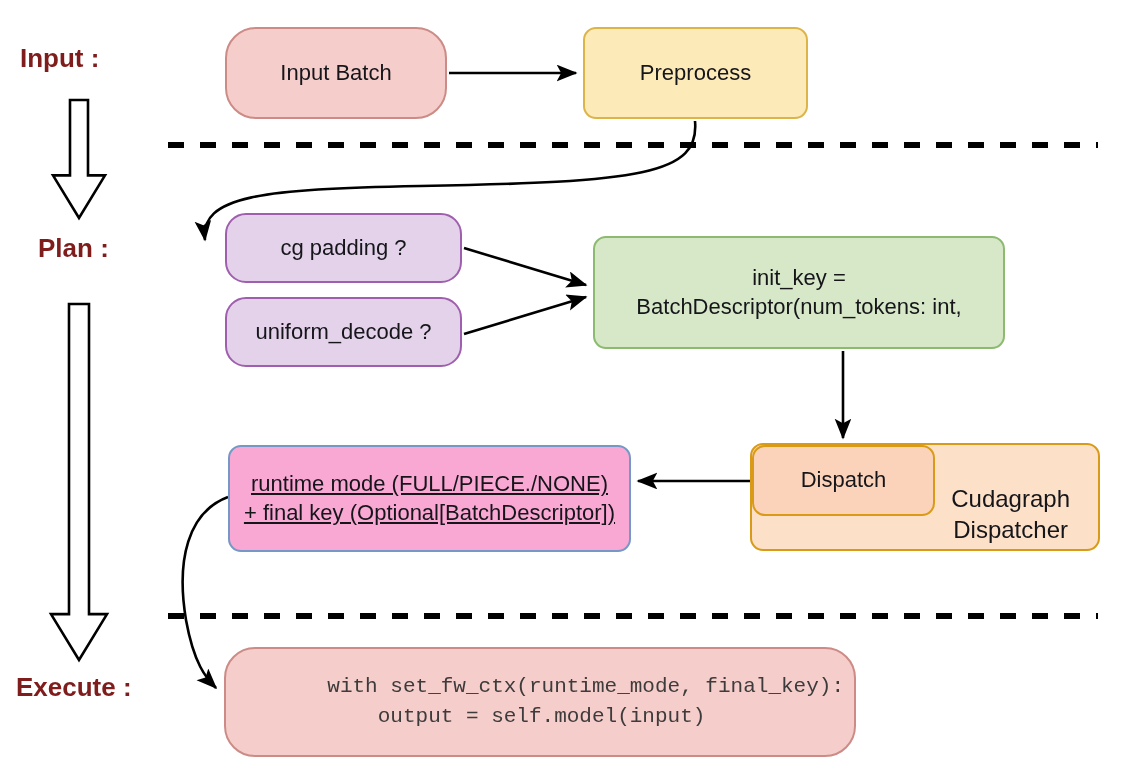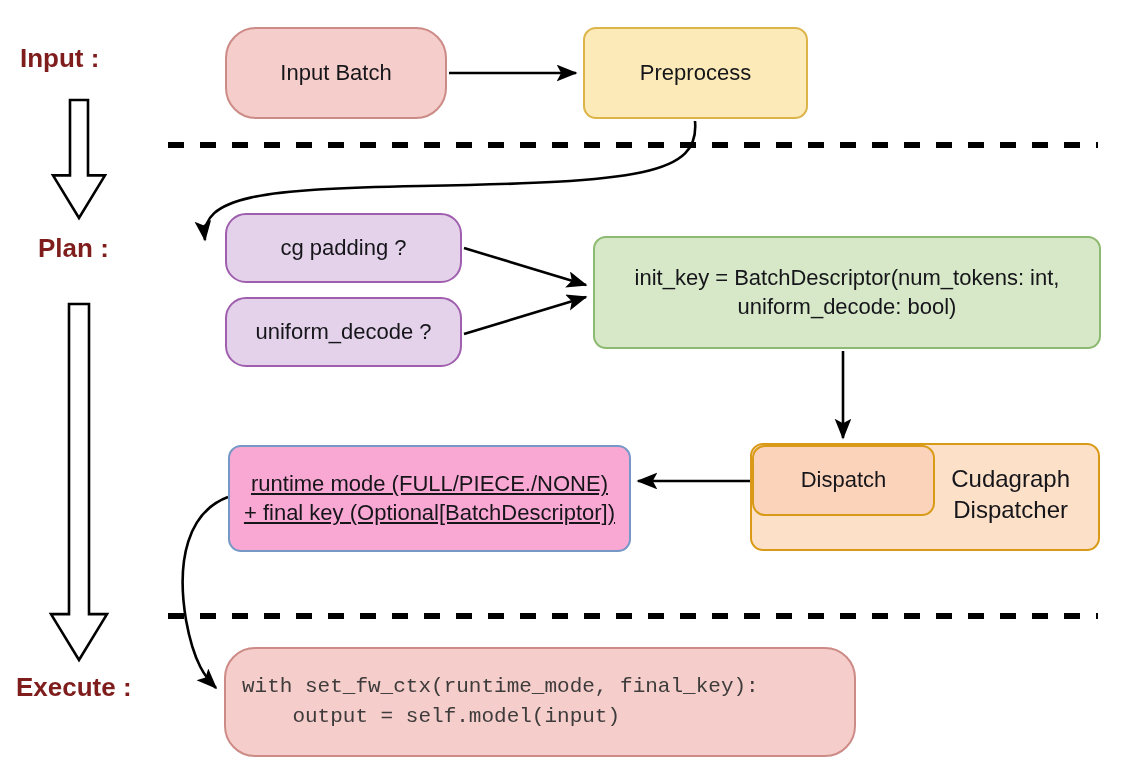--- a/index.html
+++ b/index.html
@@ -68,39 +68,39 @@
     border-color: #8cba70;
   }
   .node-blue {
     background: #f9a8d4;
     border-color: #7698c6;
     text-decoration: underline;
   }
   .node-orange-outer {
     background: #fce0c8;
     border-color: #d99b17;
-    align-items: flex-start;
+    align-items: flex-end;
     justify-content: flex-end;
   }
   .node-orange-inner {
     background: #fbd3bb;
     border-color: #d99b17;
   }
   .cudagraph-label {
     margin-top: 14px;
     margin-right: 18px;
     font-size: 24px;
     line-height: 1.3;
     text-align: center;
   }
   .code-node {
     font-family: "Liberation Mono", monospace;
     font-size: 21px;
     color: #3d3b3b;
-    justify-content: flex-start;
+    justify-content: flex-end;
     align-items: center;
     text-align: left;
     white-space: pre;
     padding-left: 16px;
     line-height: 1.45;
   }
 </style>
 </head>
 <body>
 
@@ -151,24 +151,23 @@
       <div class="node node-purple" style="left: 225px; top: 213px; width: 237px; height: 70px;">
         <div>
           <div>cg padding ?</div>
         </div>
       </div>
       <div class="node node-purple" style="left: 225px; top: 297px; width: 237px; height: 70px;">
         <div>
           <div>uniform_decode ?</div>
         </div>
       </div>
-      <div class="node node-green" style="left: 593px; top: 236px; width: 508px; height: 113px;">
+      <div class="node node-green" style="left: 593px; top: 236px; width: 412px; height: 113px;">
         <div>
           <div>init_key = BatchDescriptor(num_tokens: int,</div>
-          <div>uniform_decode: bool)</div>
         </div>
       </div>
       <div class="node node-orange-outer" style="left: 750px; top: 443px; width: 350px; height: 108px;">
         <div class="cudagraph-label">
           <div>Cudagraph</div>
           <div>Dispatcher</div>
         </div>
       </div>
       <div class="node node-orange-inner" style="left: 752px; top: 445px; width: 183px; height: 71px;">
         <div>

